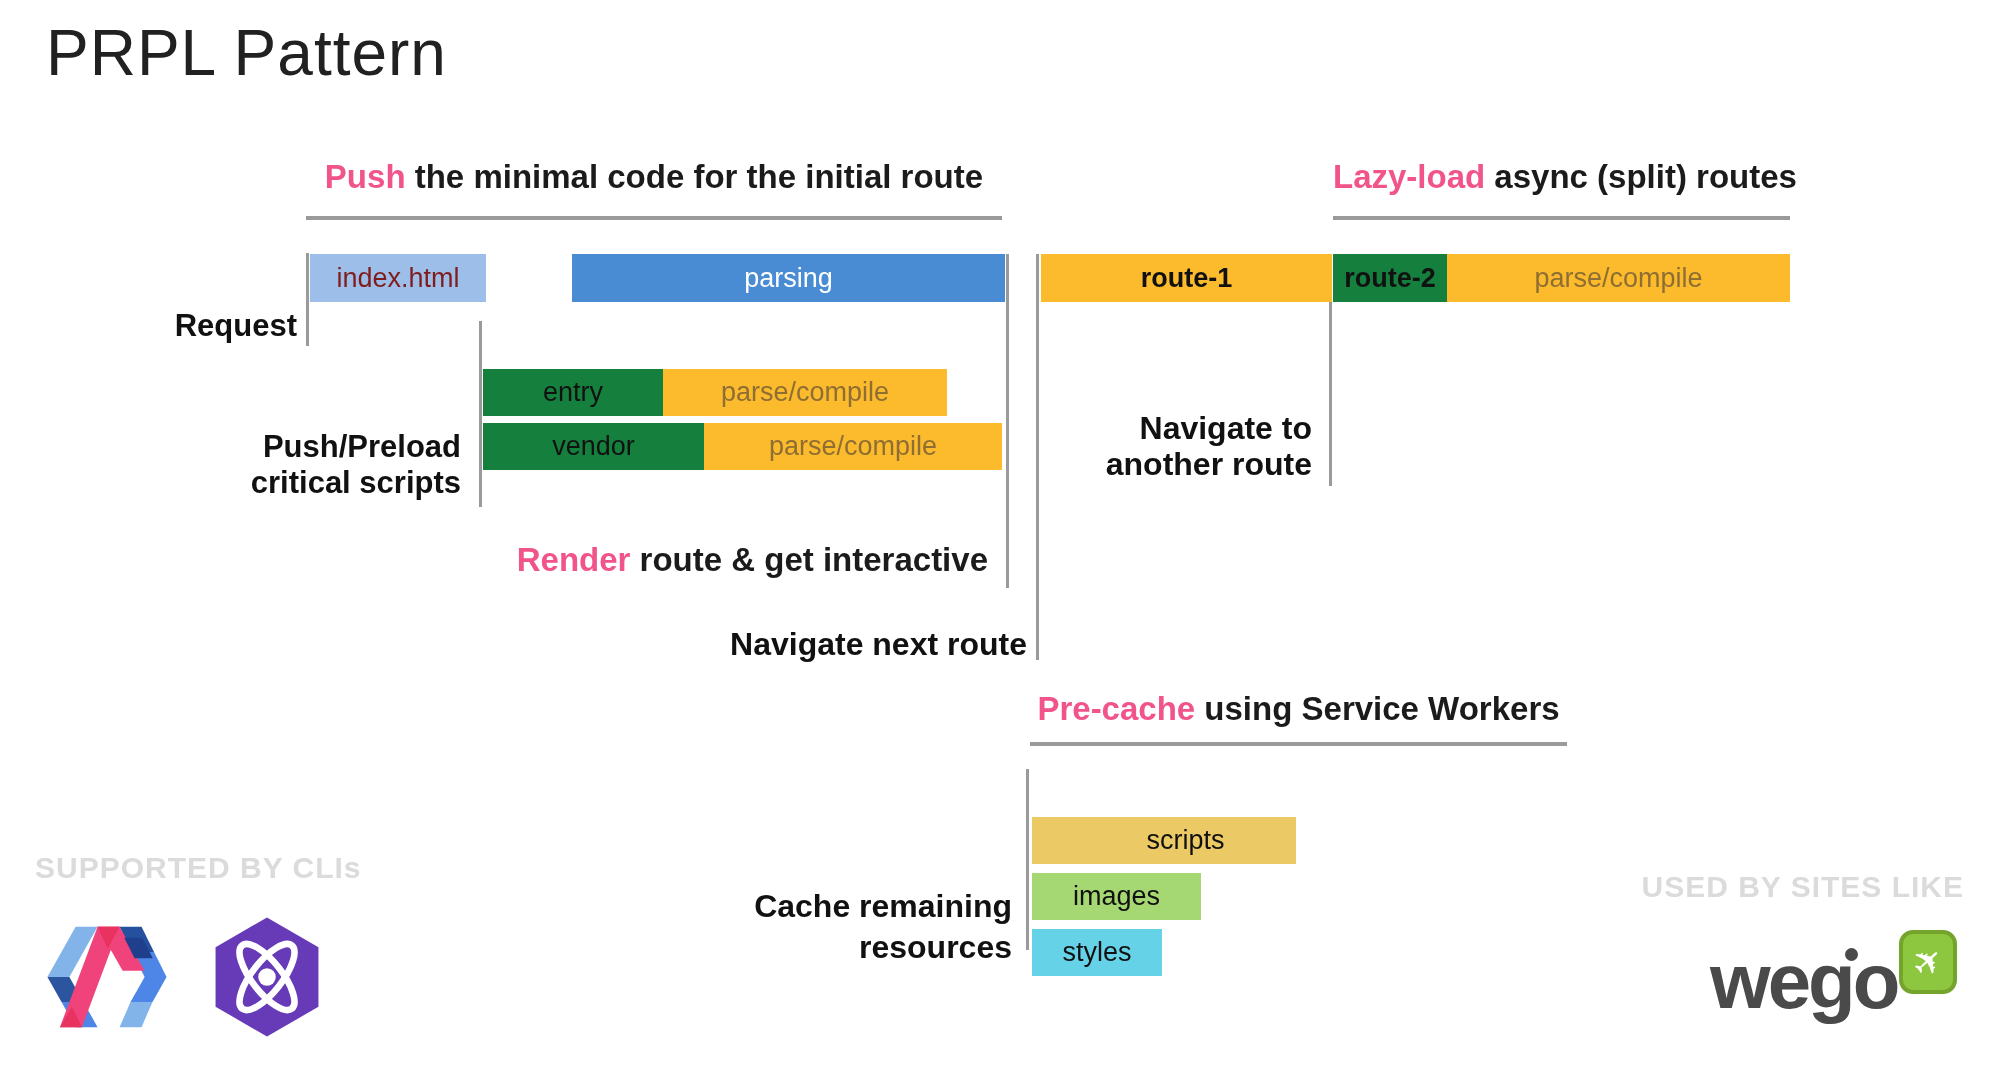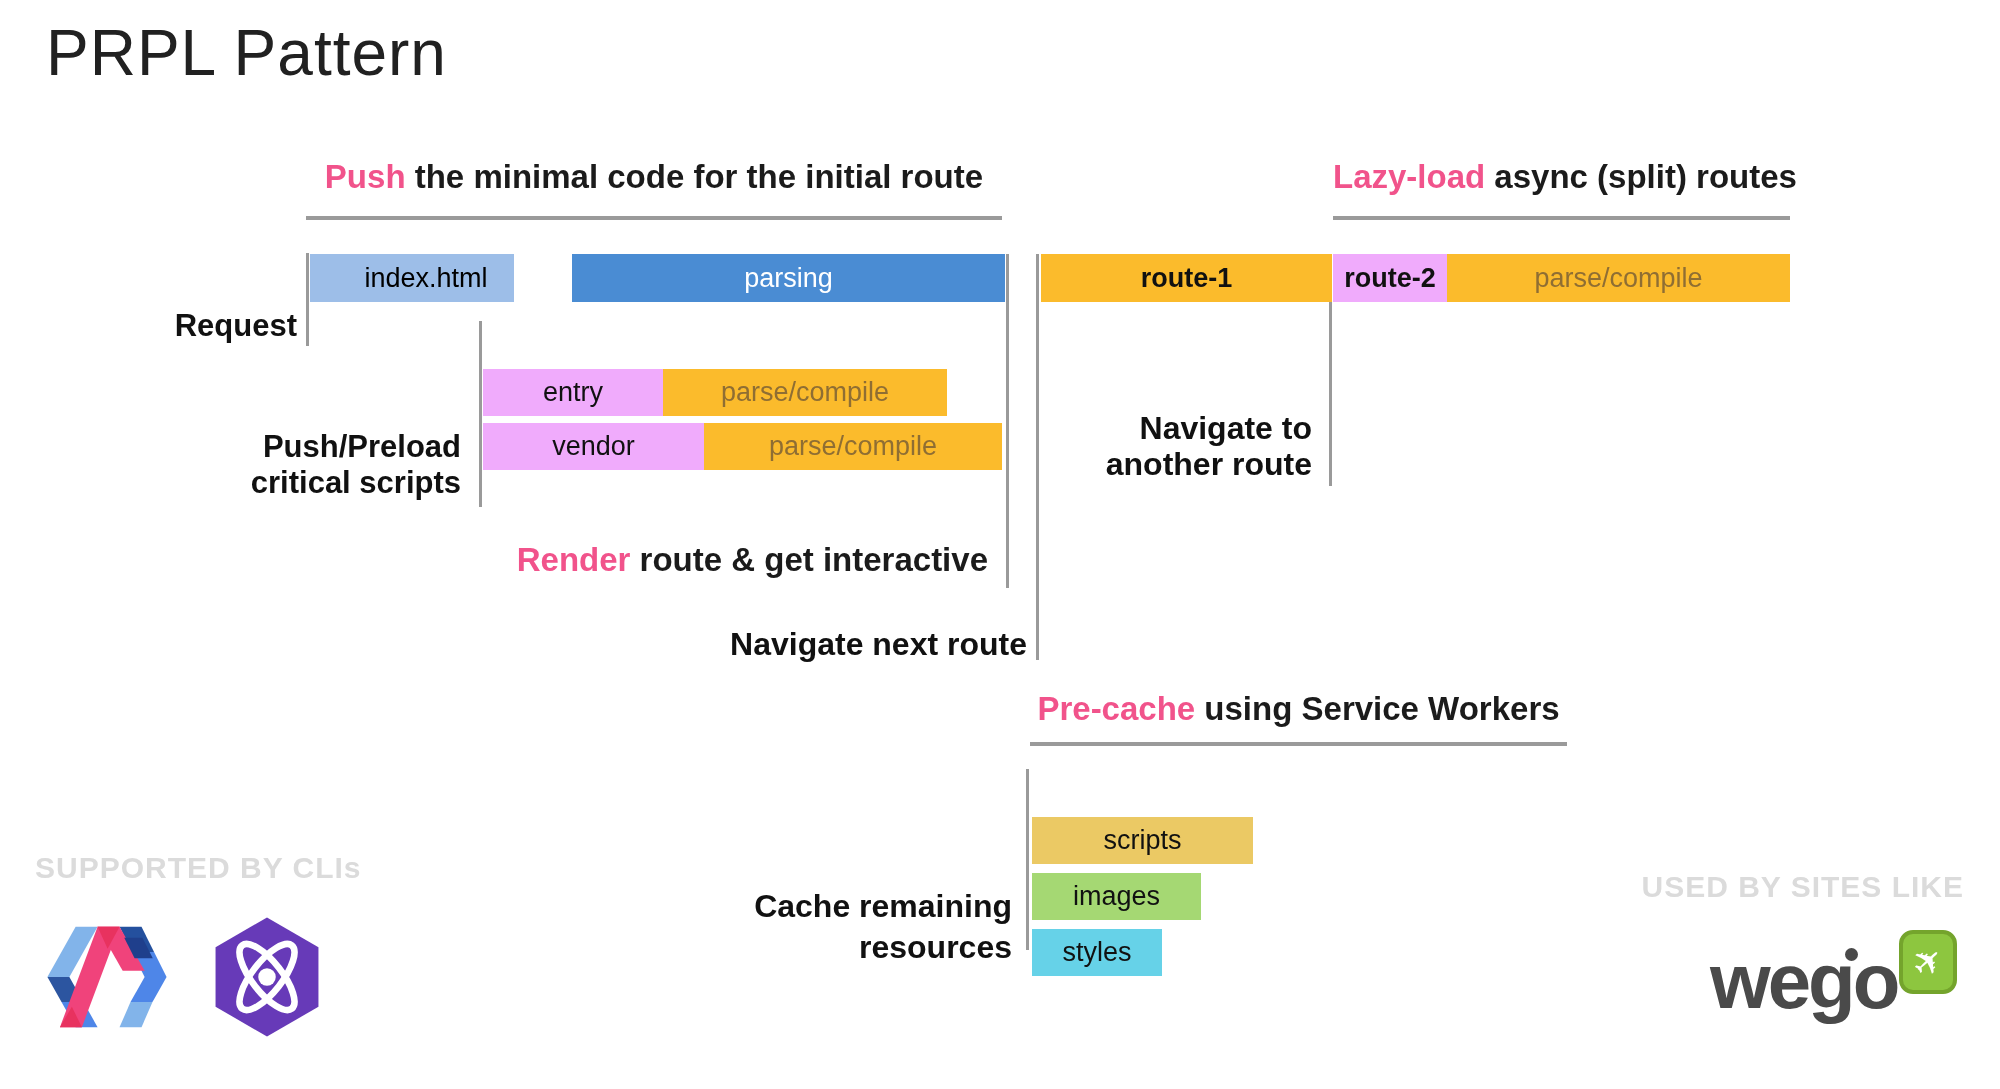--- a/index.html
+++ b/index.html
@@ -9,24 +9,24 @@
   .page-title{font-size:64px;font-weight:300;color:#212121;letter-spacing:1px;}
   .heading{font-size:33px;font-weight:bold;color:#1b1b1b;text-align:center;white-space:nowrap;}
   .heading .hl{color:#F1538B;}
   .underline{background:#9A9A9A;height:4px;}
   .vline{background:#9A9A9A;width:3px;}
   .side-label{font-size:31px;font-weight:bold;color:#111;text-align:right;white-space:nowrap;line-height:36px;}
   .bar{height:48px;display:flex;align-items:center;justify-content:center;
        font-size:27px;white-space:nowrap;}
   .bar.h47{height:47px;margin-top:47px;}
   .blue{background:#4A8CD3;color:#ffffff;}
-  .lightblue{background:#9DBEE8;color:#000000;padding-left:28px;}
+  .lightblue{background:#9DBEE8;color:#7f1d1d;}
   .orange{background:#FBBB2C;color:#111111;}
   .orange.muted{color:#8f6e33;}
-  .lightgold{background:#f0abfc;color:#111111;}
+  .lightgold{background:#15803d;color:#111111;}
   .gold{background:#EBC964;color:#111111;}
   .green{background:#A5D873;color:#111111;}
   .cyan{background:#66D2E8;color:#111111;}
   .semibold{font-weight:600;}
   .footer-caps{font-size:30px;font-weight:bold;color:#DBDBDB;letter-spacing:1px;white-space:nowrap;}
   .wego-text{font-size:78px;font-weight:bold;color:#4A4A4A;letter-spacing:-3px;line-height:78px;}
   .wego-dot{width:13px;height:13px;border-radius:50%;background:#4A4A4A;}
   .wego-icon{width:50px;height:56px;background:#8DC63F;border:4px solid #74A42C;border-radius:14px;
              display:flex;align-items:center;justify-content:center;}
   .wego-plane{font-family:"DejaVu Sans", sans-serif;color:#ffffff;font-size:36px;
@@ -73,21 +73,21 @@
 <div class="abs side-label" style="left:600px;top:626px;width:427px;font-size:32px;">Navigate next route</div>
 
 <div class="abs side-label" style="left:1050px;top:410px;width:262px;font-size:32px;">
   <div>Navigate to</div>
   <div>another route</div>
 </div>
 
 <div class="abs heading" style="left:1030px;top:690px;width:537px;"><span class="hl">Pre-cache</span><span> using Service Workers</span></div>
 <div class="abs underline" style="left:1030px;top:742px;width:537px;"></div>
 
-<div class="abs bar h47 gold" style="left:1032px;top:770px;width:221px;">scripts</div>
+<div class="abs bar h47 gold" style="left:1032px;top:770px;width:221px;padding-left:43px;">scripts</div>
 <div class="abs bar h47 green" style="left:1032px;top:826px;width:169px;">images</div>
 <div class="abs bar h47 cyan" style="left:1032px;top:882px;width:130px;">styles</div>
 
 <div class="abs side-label" style="left:690px;top:886px;width:322px;font-size:32px;line-height:41px;">
   <div>Cache remaining</div>
   <div>resources</div>
 </div>
 
 <div class="abs footer-caps" style="left:35px;top:851px;">SUPPORTED BY CLIs</div>
 

